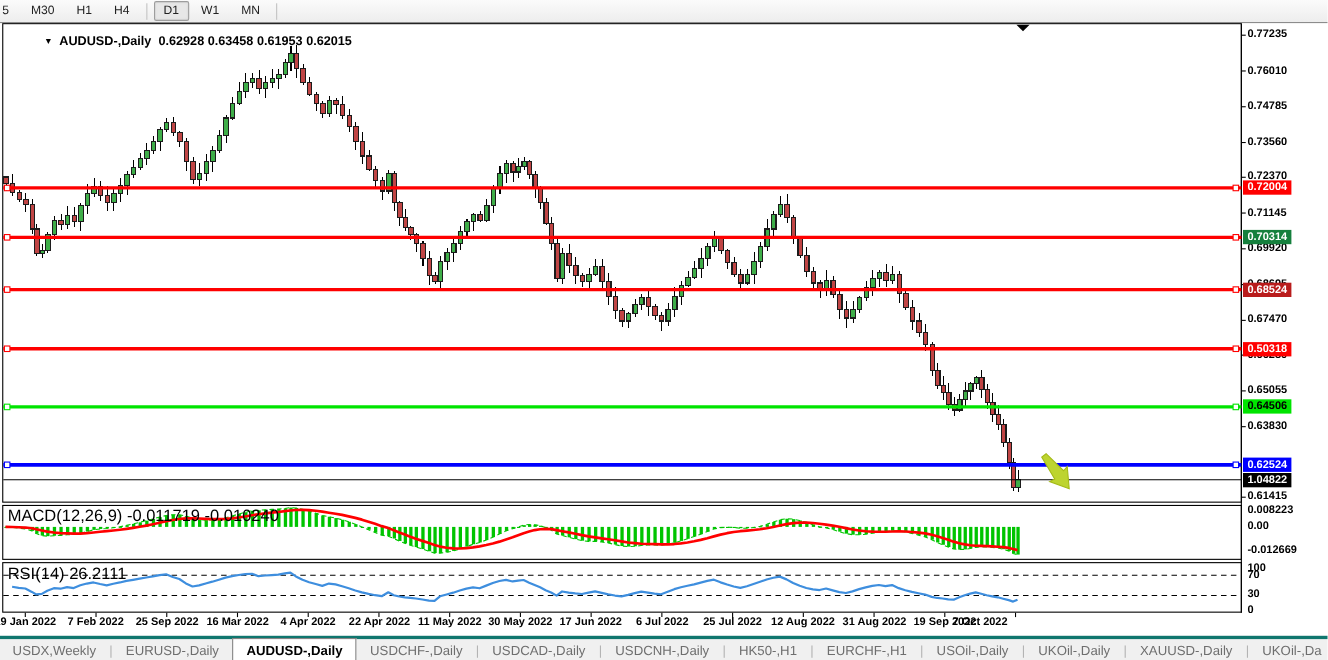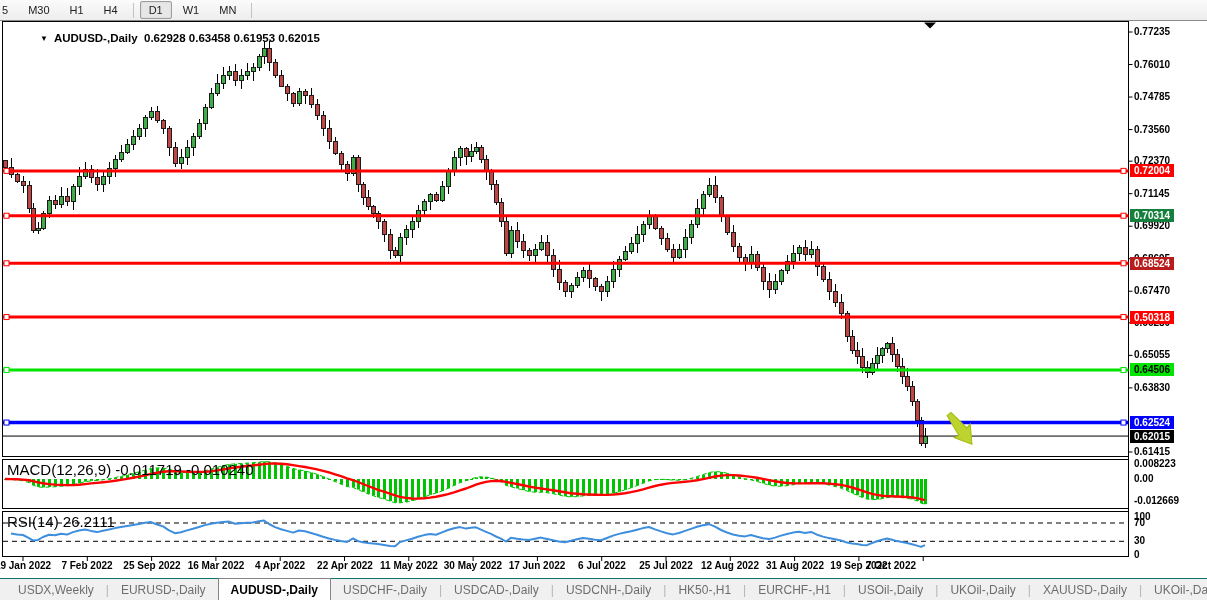--- a/index.html
+++ b/index.html
@@ -31,23 +31,23 @@
   .ptick{left:1134px;font-size:10px;font-weight:bold;color:#000;height:10px;line-height:10px;}
   .badge{
     left:1130px;font-size:10px;font-weight:bold;height:13px;line-height:13px;
     padding:0 4px;color:#fff;
   }
   .sctick{left:1134px;font-size:10px;font-weight:bold;color:#000;height:10px;line-height:10px;}
   .dlabel{top:560px;width:72px;text-align:center;font-size:10px;font-weight:bold;color:#000;}
   
   .tabbar{
     position:absolute;left:0;top:578px;width:1207px;height:22px;z-index:10;
-    background:#f0f0f0;border-top:1px solid #0f766e;
+    background:#f0f0f0;border-top:3px solid #0f766e;
     display:flex;align-items:stretch;font-size:12px;color:#6e6e6e;
-    padding-left:6px;box-sizing:border-box;
+    padding-left:6px;box-sizing:border-box;justify-content:center;
   }
   .tab{display:flex;align-items:center;padding:0 12px;cursor:default;white-space:nowrap;}
   .tab.active{
     background:#fff;border:1px solid #848484;border-bottom:none;margin-top:-1px;
     color:#000;font-weight:bold;
   }
   .tab-sep{display:flex;align-items:center;color:#b4b4b4;}
 </style>
 </head>
 <body>
@@ -644,21 +644,21 @@
     <div class="ov ptick" style="top:318px">0.66280</div>
     <div class="ov ptick" style="top:350px">0.65055</div>
     <div class="ov ptick" style="top:383px">0.63830</div>
     <div class="ov ptick" style="top:447px">0.61415</div>
     <div class="ov badge" style="top:164px;background:#ff0000;color:#ffffff">0.72004</div>
     <div class="ov badge" style="top:209px;background:#15803d;color:#ffffff">0.70314</div>
     <div class="ov badge" style="top:257px;background:#b91c1c;color:#ffffff">0.68524</div>
     <div class="ov badge" style="top:311px;background:#ff0000;color:#ffffff">0.50318</div>
     <div class="ov badge" style="top:363px;background:#00e400;color:#000000">0.64506</div>
     <div class="ov badge" style="top:416px;background:#0000ff;color:#ffffff">0.62524</div>
-    <div class="ov badge" style="top:430px;background:#000000;color:#ffffff">0.62015</div>
+    <div class="ov badge" style="top:430px;background:#000000;color:#ffffff">1.04822</div>
     <div class="ov sctick" style="top:459px">0.008223</div>
     <div class="ov sctick" style="top:474px">0.00</div>
     <div class="ov sctick" style="top:496px">-0.012669</div>
     <div class="ov sctick" style="top:512px">100</div>
     <div class="ov sctick" style="top:518px">70</div>
     <div class="ov sctick" style="top:536px">30</div>
     <div class="ov sctick" style="top:550px">0</div>
     <div class="ov dlabel" style="left:-13px">19 Jan 2022</div>
     <div class="ov dlabel" style="left:51px">7 Feb 2022</div>
     <div class="ov dlabel" style="left:116px">25 Sep 2022</div>

